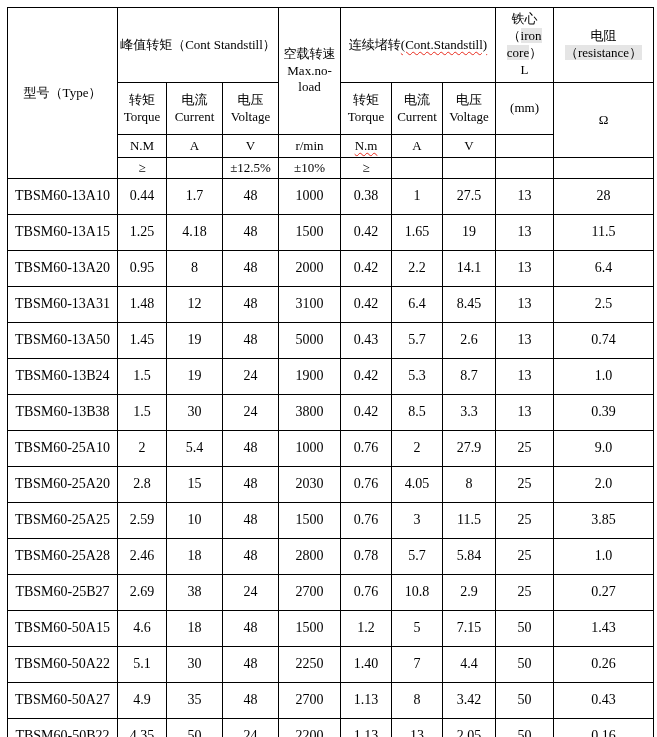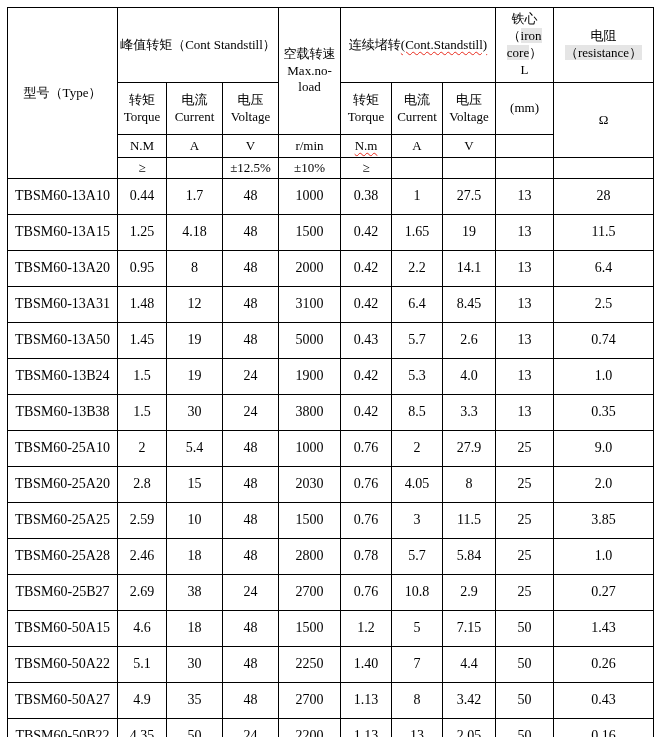--- a/index.html
+++ b/index.html
@@ -204,35 +204,35 @@
           <td>0.74</td>
         </tr>
         <tr>
           <td>TBSM60-13B24</td>
           <td>1.5</td>
           <td>19</td>
           <td>24</td>
           <td>1900</td>
           <td>0.42</td>
           <td>5.3</td>
-          <td>4.0</td>
+          <td>8.7</td>
           <td>13</td>
           <td>1.0</td>
         </tr>
         <tr>
           <td>TBSM60-13B38</td>
           <td>1.5</td>
           <td>30</td>
           <td>24</td>
           <td>3800</td>
           <td>0.42</td>
           <td>8.5</td>
           <td>3.3</td>
           <td>13</td>
-          <td>0.35</td>
+          <td>0.39</td>
         </tr>
         <tr>
           <td>TBSM60-25A10</td>
           <td>2</td>
           <td>5.4</td>
           <td>48</td>
           <td>1000</td>
           <td>0.76</td>
           <td>2</td>
           <td>27.9</td>

